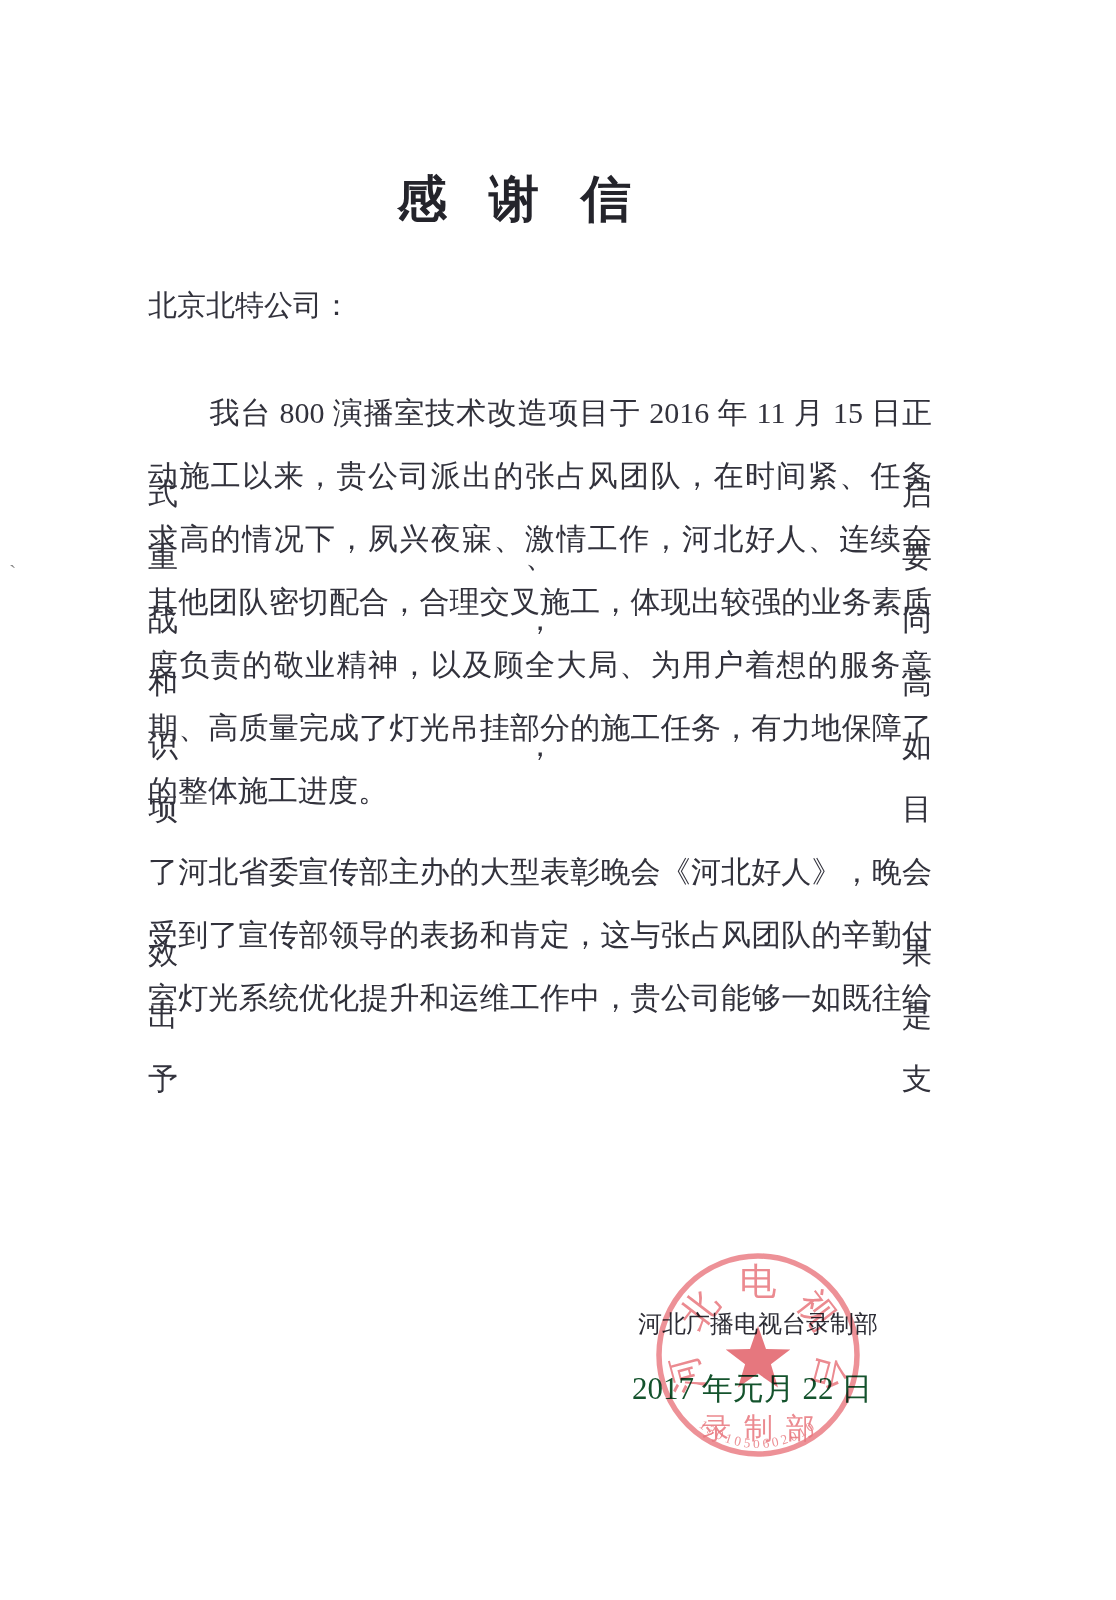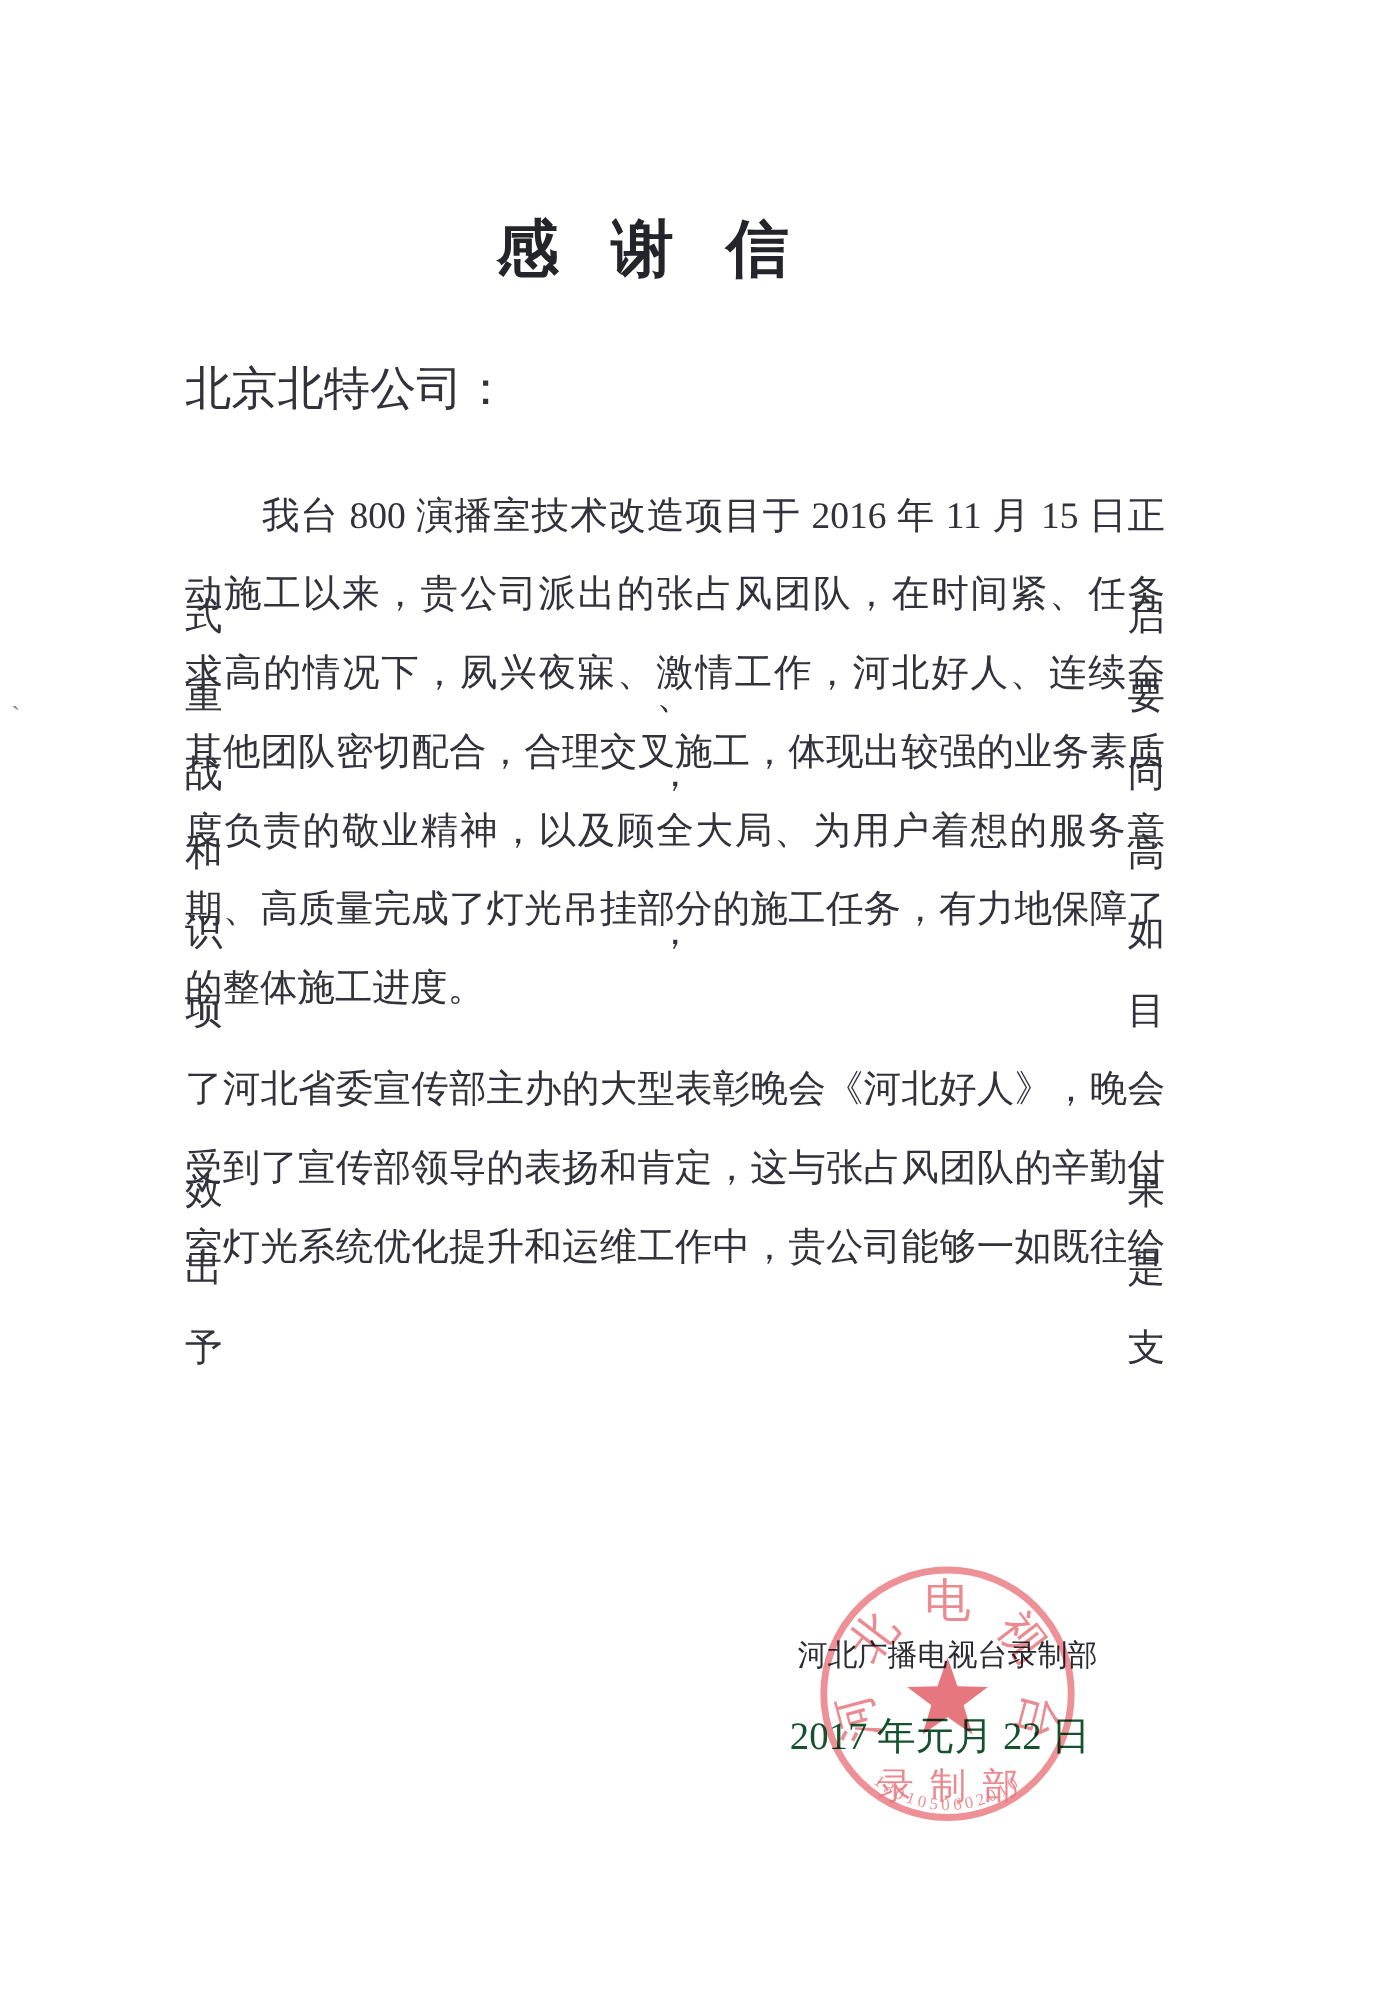--- a/index.html
+++ b/index.html
@@ -19,21 +19,21 @@
     padding-right:46px;
     box-sizing:border-box;
     font-size:50px;
     font-weight:bold;
     letter-spacing:42px;
     color:#24242b;
   }
   .salutation{
     position:absolute;
     top:286px;left:148px;
-    font-size:37px;
+    font-size:29px;
     color:#32323c;
   }
   .body-block{
     position:absolute;
     top:372px;left:148px;
     width:784px;
     font-size:30px;
     color:#32323c;
   }
   .para{display:block;}

